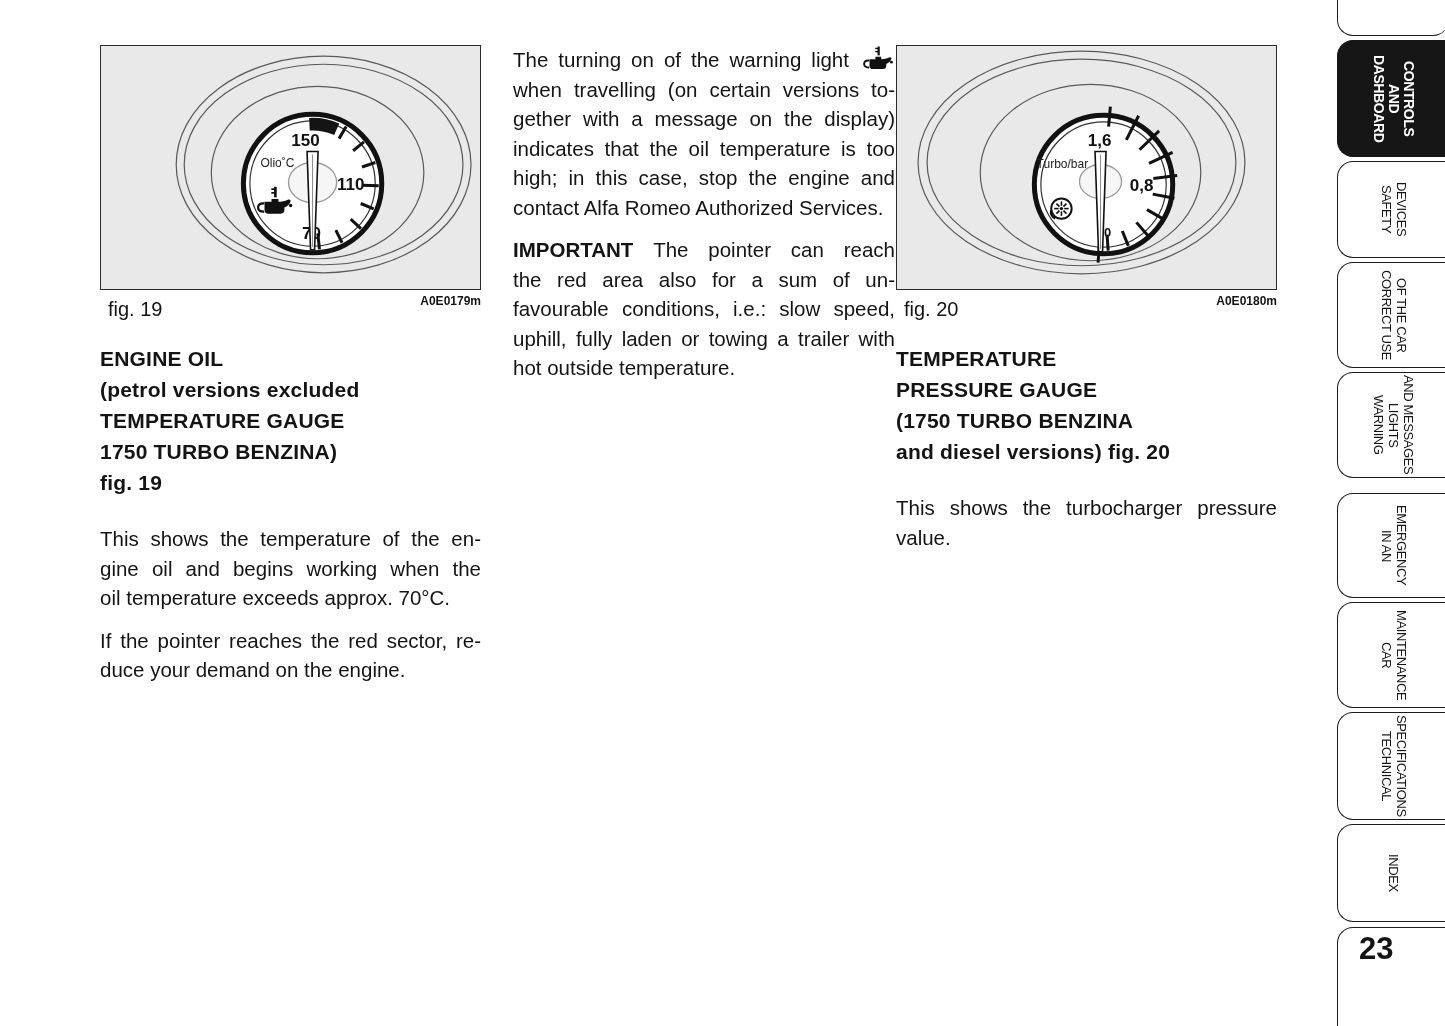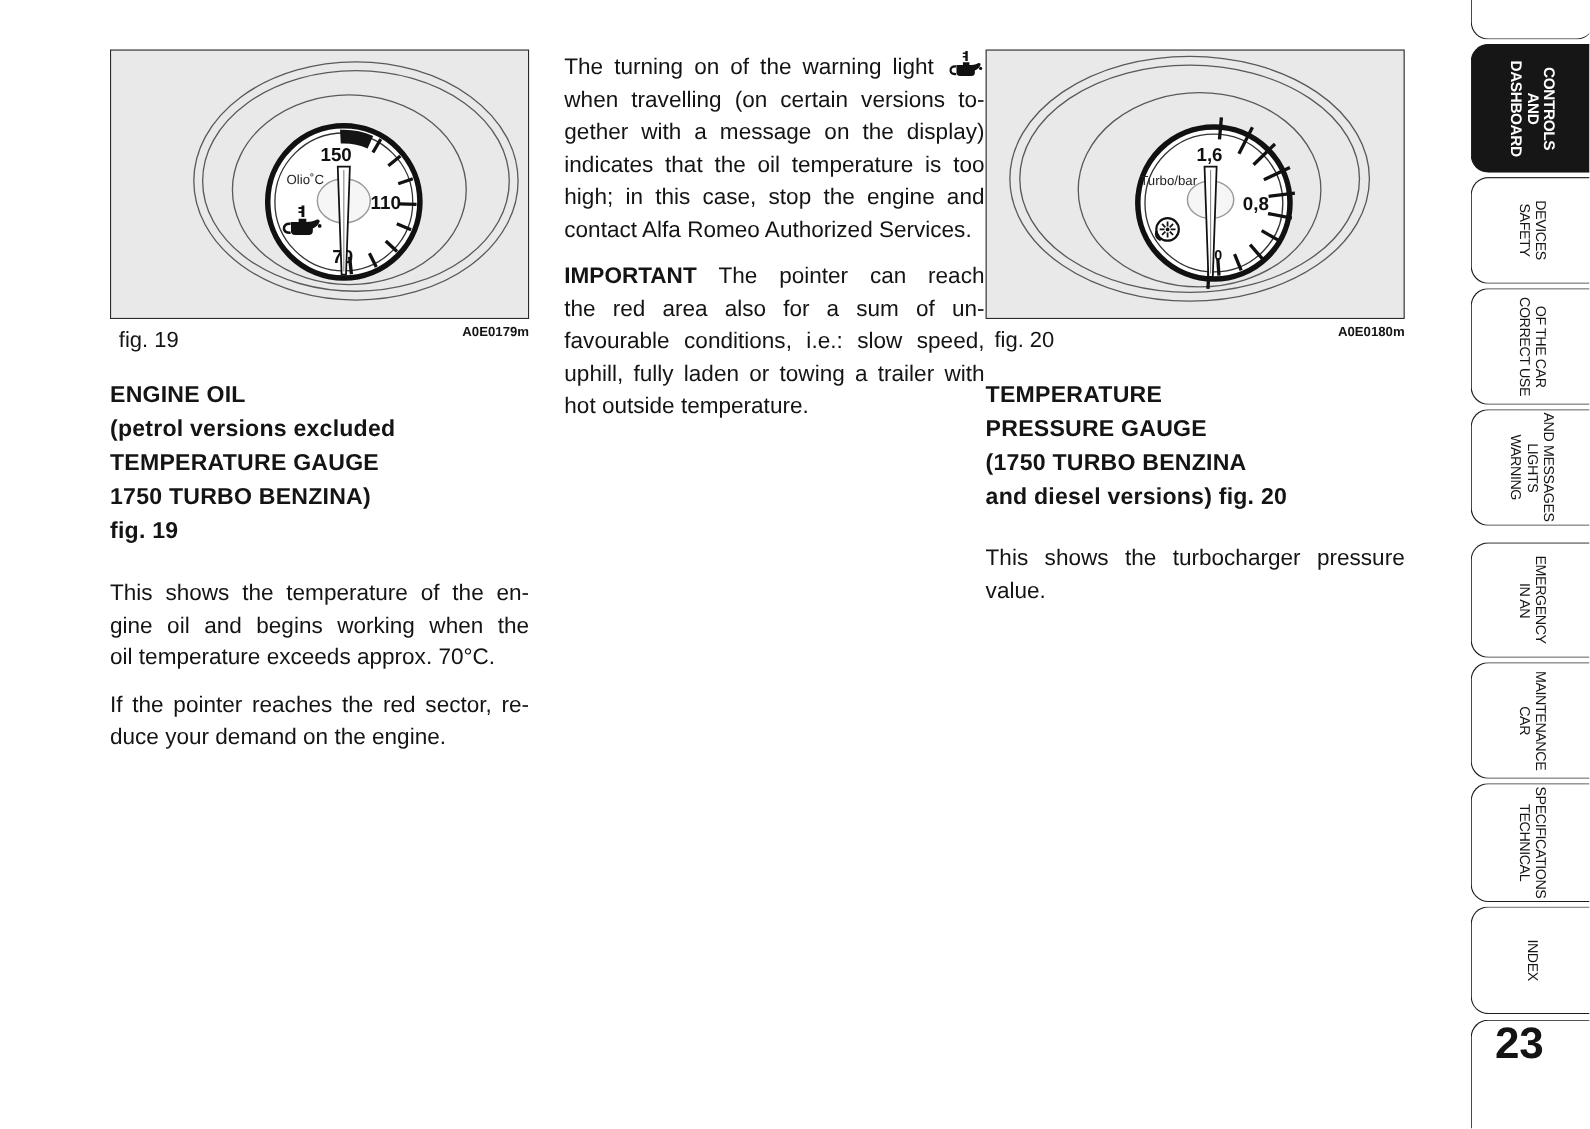--- a/index.html
+++ b/index.html
@@ -46,21 +46,21 @@
   .t2 { top:262px; height:106px; }
   .t3 { top:372px; height:106px; }
   .t4 { top:493px; height:105px; }
   .t5 { top:602px; height:106px; }
   .t6 { top:712px; height:108px; }
   .t7 { top:824px; height:98px;  }
   .pagetab {
     top:927px; height:125px; align-items:flex-start; justify-content:flex-start;
     padding:4px 0 0 21px;
   }
-  .pagenum { font-size:40px; font-weight:bold; line-height:34px; }
+  .pagenum { font-size:31px; font-weight:bold; line-height:34px; }
 
   .num  { font-family:"Liberation Sans",sans-serif; font-size:17px; font-weight:bold; fill:#111; text-anchor:middle; }
   .num0 { font-family:"Liberation Sans",sans-serif; font-size:13px; font-weight:bold; fill:#111; text-anchor:middle; }
   .dial { font-family:"Liberation Sans",sans-serif; font-size:12px; fill:#222; text-anchor:middle; }
   .ring { fill:none; stroke:#5a5a5a; stroke-width:1.2; }
 </style>
 </head>
 <body>
 
 <div class="page">

